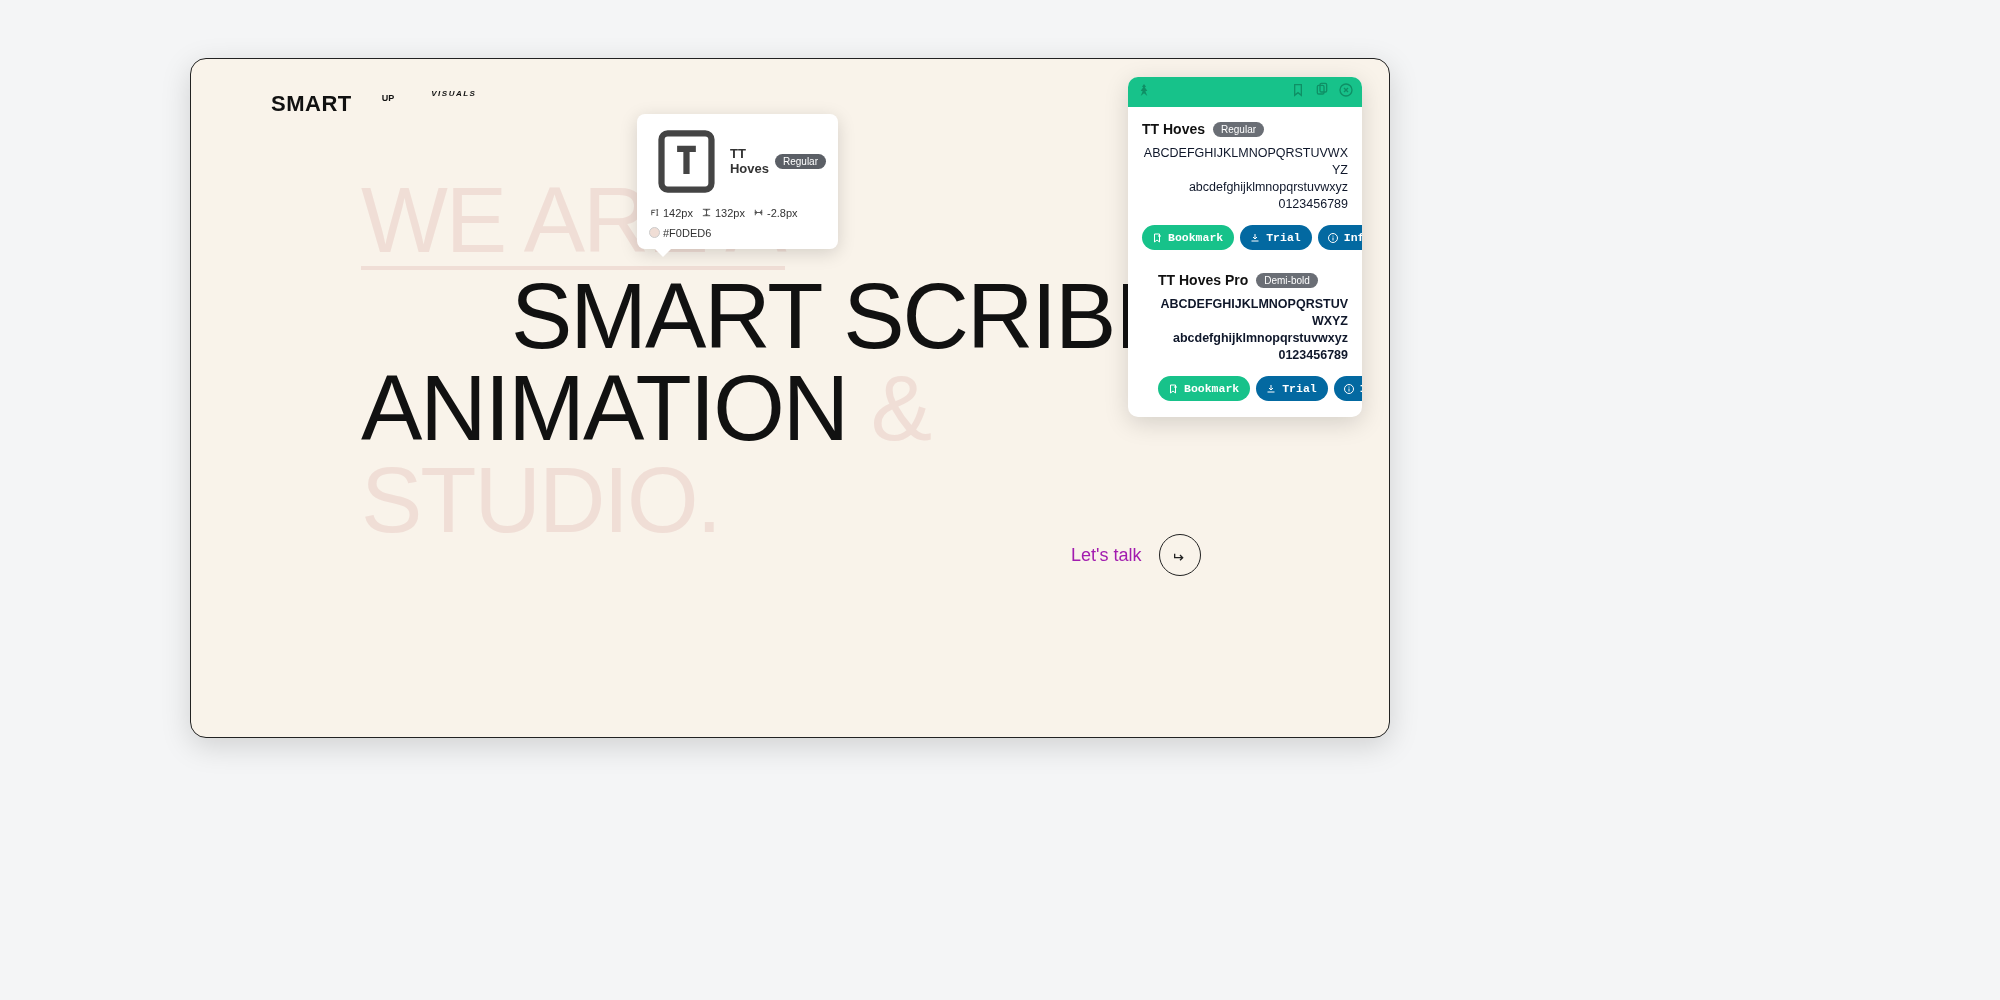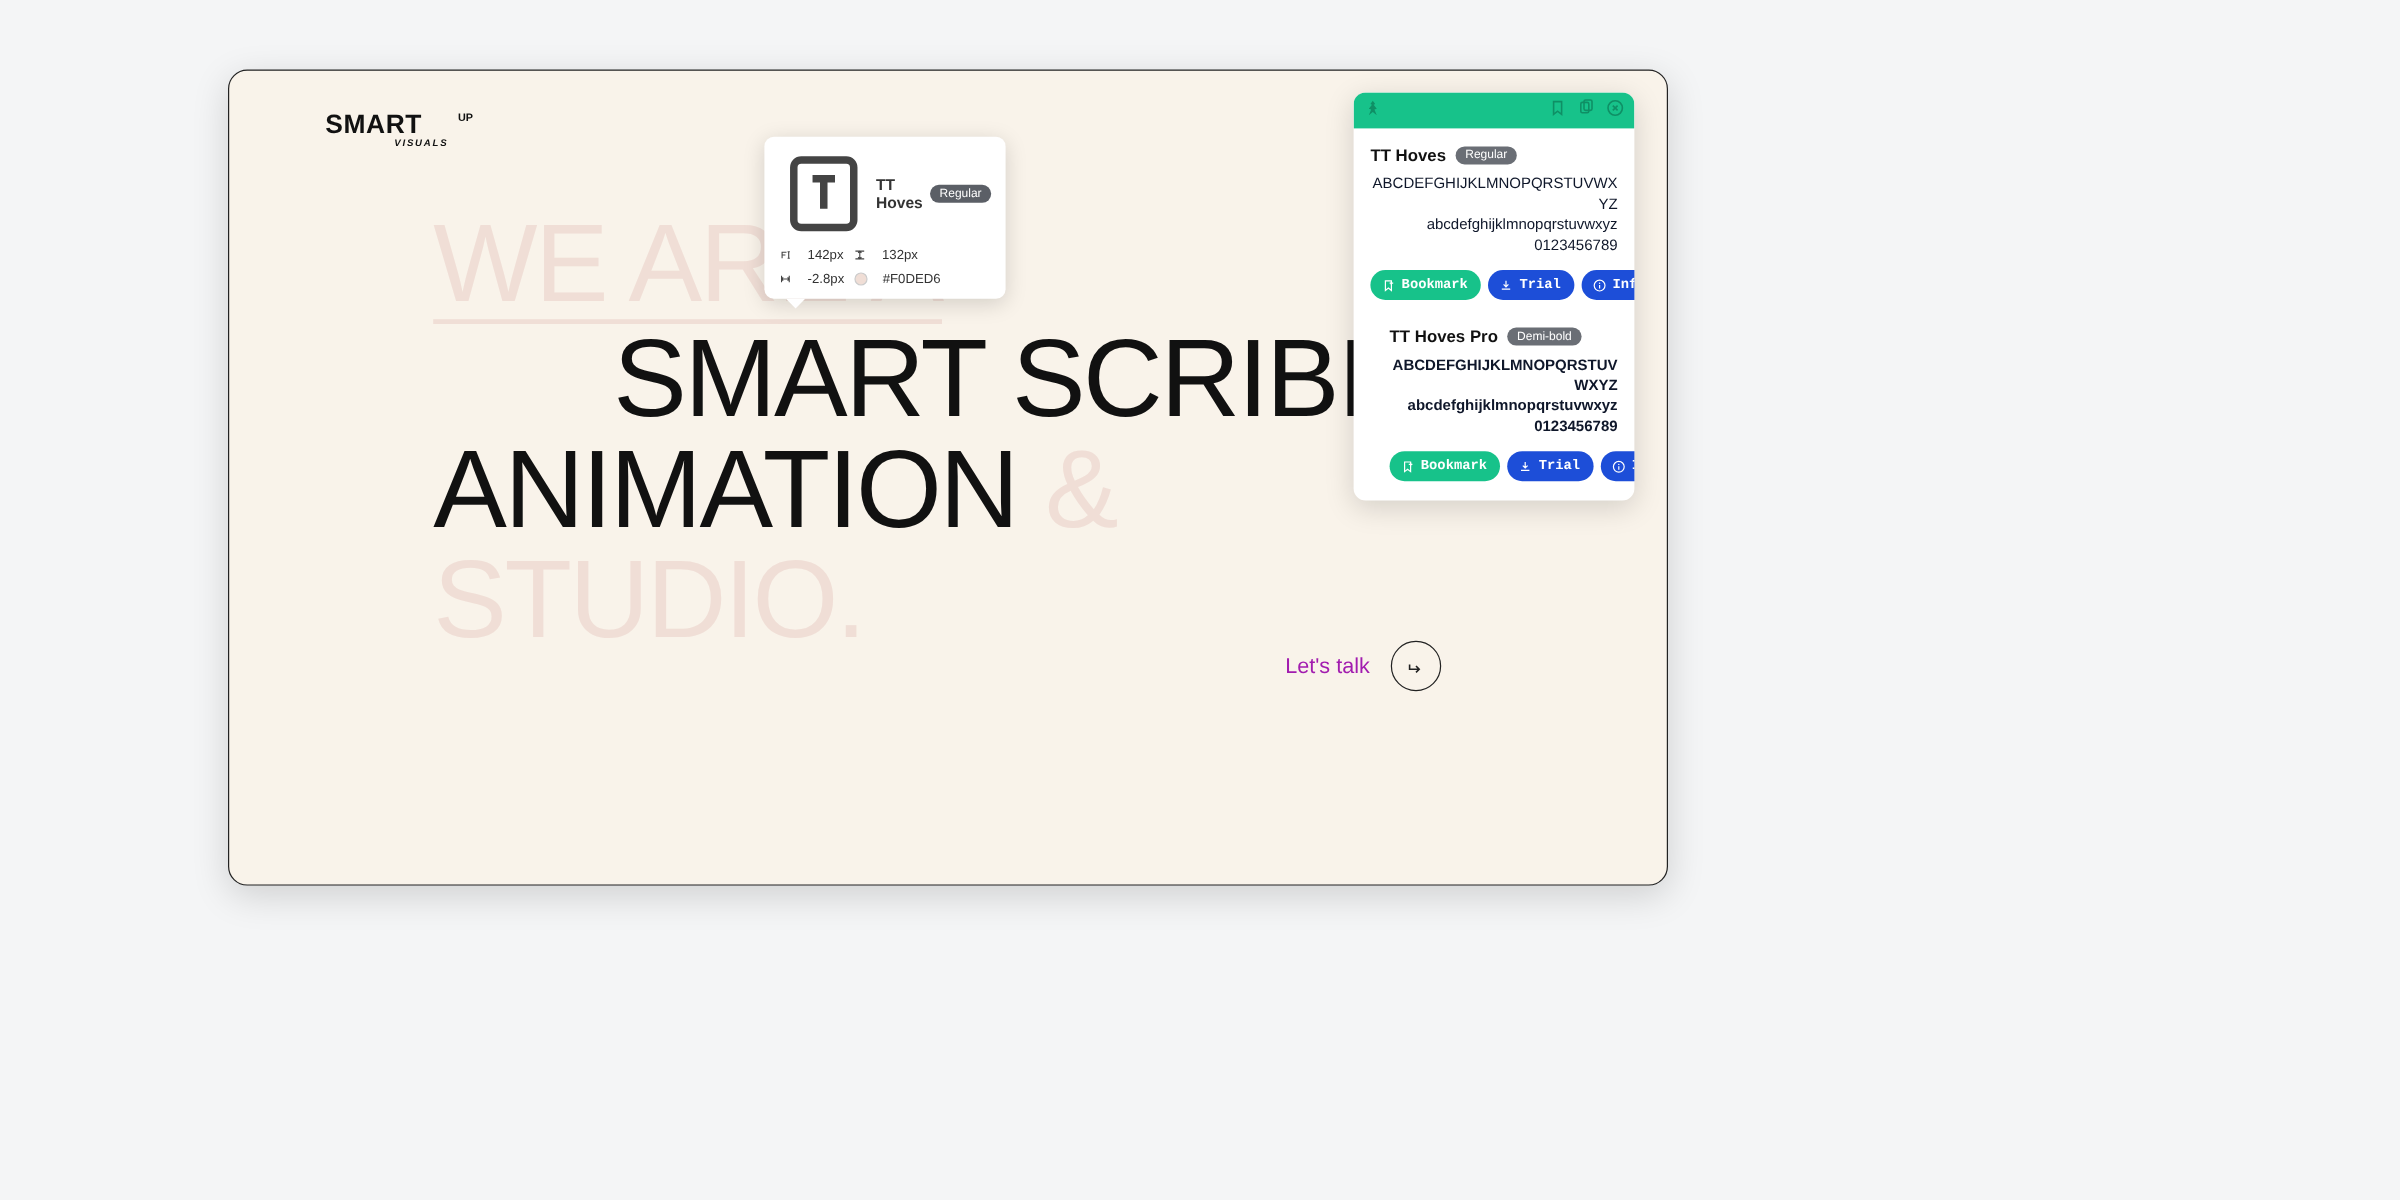--- a/index.html
+++ b/index.html
@@ -13,21 +13,21 @@
     position:absolute; left:190px; top:58px;
     width:1200px; height:680px;
     background:#f9f3ea;
     border:1px solid #222;
     border-radius:16px;
     box-shadow:0 8px 30px rgba(0,0,0,0.15);
     overflow:hidden;
   }
   .logo {
     position:absolute; left:80px; top:32px;
-    display:flex; flex-direction:column; align-items:center;
+    display:flex; flex-direction:row; align-items:flex-start;
   }
   .logo-top { display:flex; align-items:flex-start; }
   .logo-main { font-weight:800; font-size:22px; letter-spacing:0.5px; color:#111; }
   .logo-up   { font-weight:700; font-size:9px; margin-left:2px; margin-top:2px; color:#111;padding-left:28px; }
   .logo-sub  { font-weight:600; font-size:8px; letter-spacing:1.5px; color:#111; margin-left:37px; margin-top:-2px;font-style:italic; }
 
   .hero {
     position:absolute; left:170px; top:115px;
     font-size:92px; line-height:92px; font-weight:400; letter-spacing:-2px;
   }
@@ -61,21 +61,21 @@
     content:""; position:absolute; left:18px; bottom:-8px;
     border-left:8px solid transparent; border-right:8px solid transparent;
     border-top:8px solid #fff;
   }
   .tt-row1 { display:flex; align-items:center; gap:6px; margin-bottom:8px; }
   .tt-font-name { font-weight:600; font-size:13px; }
   .badge {
     background:#5b5f66; color:#fff; font-size:10px; padding:2px 8px; border-radius:10px; font-weight:500;
   }
   .tt-row2 { display:flex; align-items:center; gap:8px; flex-wrap:wrap; }
-  .tt-metric { display:flex; align-items:center; gap:13px; font-size:11px; white-space:nowrap; }
+  .tt-metric { display:flex; align-items:center; gap:3px; font-size:11px; white-space:nowrap; }
   .tt-metric svg { width:11px; height:11px; }
   .swatch { width:11px; height:11px; border-radius:50%; border:1px solid #ccc; display:inline-block; background:#f0ded6; }
 
   
   .panel {
     position:absolute; left:1128px; top:77px;
     width:234px; background:#fff;
     border-radius:10px; box-shadow:0 6px 24px rgba(0,0,0,0.15);
     overflow:hidden;
   }
@@ -95,21 +95,21 @@
   }
   .specimen { font-size:12.5px; line-height:17px; color:#0f172a; margin-bottom:12px; word-break:break-all;text-align:right; }
   .specimen.bold { font-weight:600; }
   .btn-row { display:flex; gap:6px;font-family:Liberation Mono, monospace; }
   .btn {
     display:flex; align-items:center; gap:5px;
     font-size:11.5px; font-weight:600; padding:6px 11px 6px 9px; border-radius:16px; cursor:pointer;
   }
   .btn svg { width:12px; height:12px; }
   .btn-primary { background:#17c28a; color:#fff; }
-  .btn-dark    { background:#1d4ed8; color:#fff; }
+  .btn-dark    { background:#0369a1; color:#fff; }
 </style>
 </head>
 <body>
 
 <div class="frame">
 
   <div class="logo">
     <div class="logo-top">
       <span class="logo-main">SMART</span>
       <span class="logo-up">UP</span>

